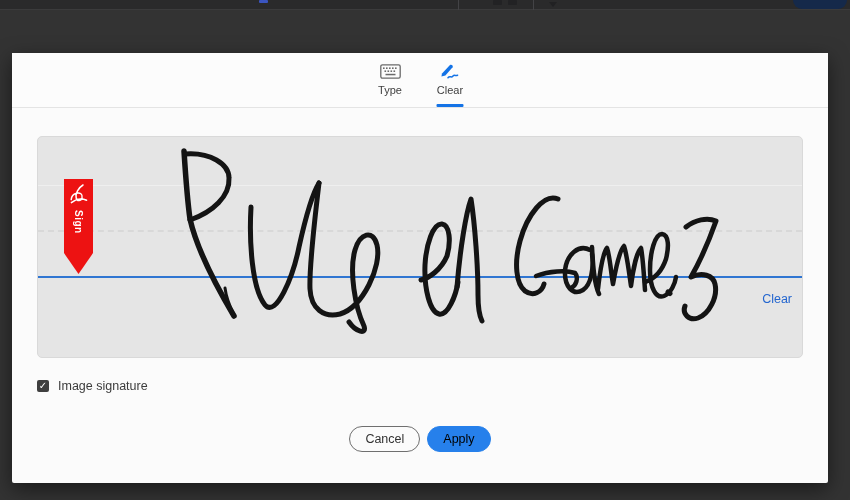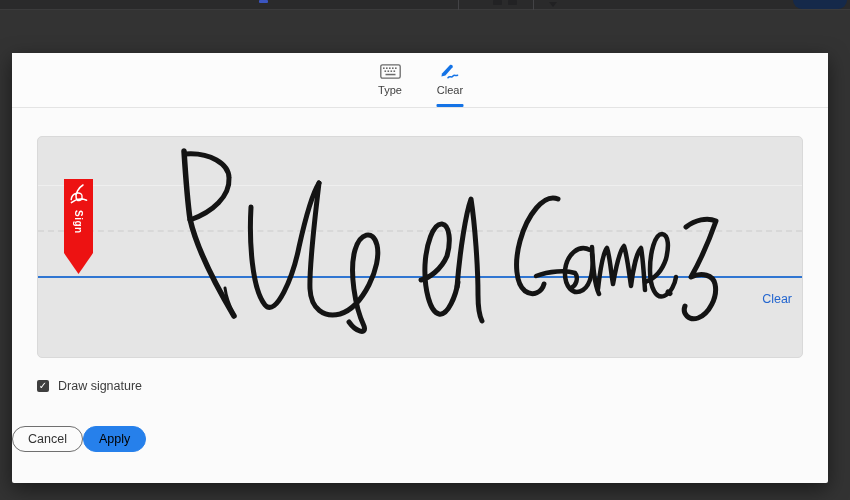--- a/index.html
+++ b/index.html
@@ -56,21 +56,21 @@
 
   
   .save-row { position:absolute; left:25px; top:326px; display:flex; align-items:center; gap:9px; }
   .checkbox { width:12px; height:12px; background:#3f3f3f; border-radius:2px;
               display:flex; align-items:center; justify-content:center;
               color:#ffffff; font-size:10px; line-height:10px; cursor:pointer; }
   .save-label { font-size:12.5px; color:#3c3c3c; }
 
   
   .btn-row { position:absolute; left:0; right:0; top:373px; display:flex;
-             gap:0; }
+             justify-content:center; gap:7px; }
   .btn { height:26px; padding:0 15px; border-radius:13px; font-size:12.5px;
          display:flex; align-items:center; cursor:pointer; }
   .btn-cancel { background:#fbfbfb; border:1.5px solid #6f6f6f; color:#333333; }
   .btn-apply  { background:#2680eb; border:1.5px solid #2680eb; color:#000000; }
 </style>
 </head>
 <body>
 
 <div class="top-strip">
   <div class="frag-blue"></div>
@@ -153,21 +153,21 @@
           <path d="M630,155 l2,1.5" stroke-width="5"></path>
           <path d="M648,90 C657,83 669,80 678,84 C672,101 661,126 653,140 C664,135 675,138 677,147 C680,160 671,177 660,181 C651,184 644,177 647,169" stroke-width="5"></path>
         </g>
     </svg>
 
     <span class="clear-link">Clear</span>
   </div>
 
   <div class="save-row">
     <span class="checkbox">✓</span>
-    <span class="save-label">Draw signature</span>
+    <span class="save-label">Image signature</span>
   </div>
 
   <div class="btn-row">
     <div class="btn btn-cancel">Cancel</div>
     <div class="btn btn-apply">Apply</div>
   </div>
 
 </div>
 
 </body></html>

